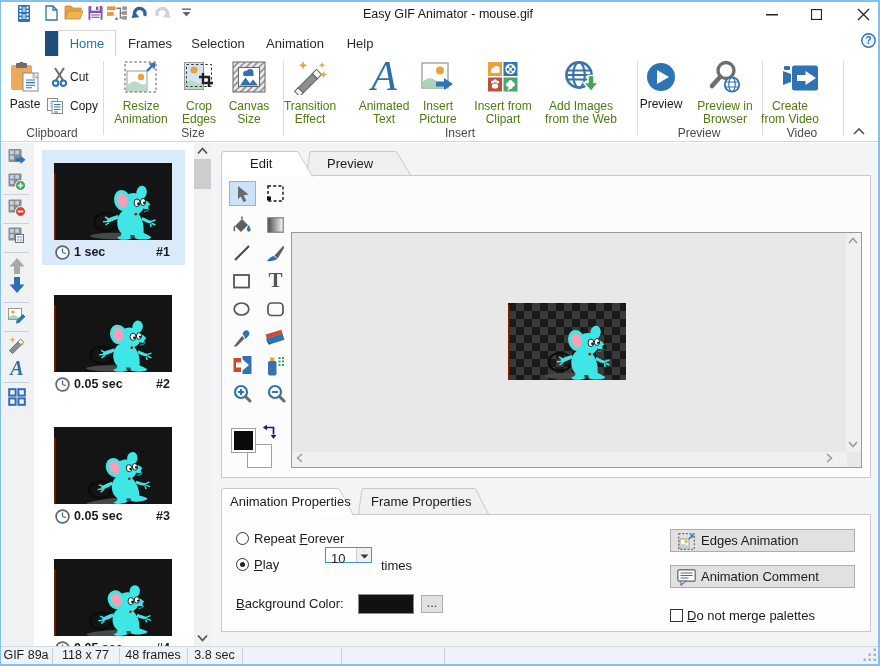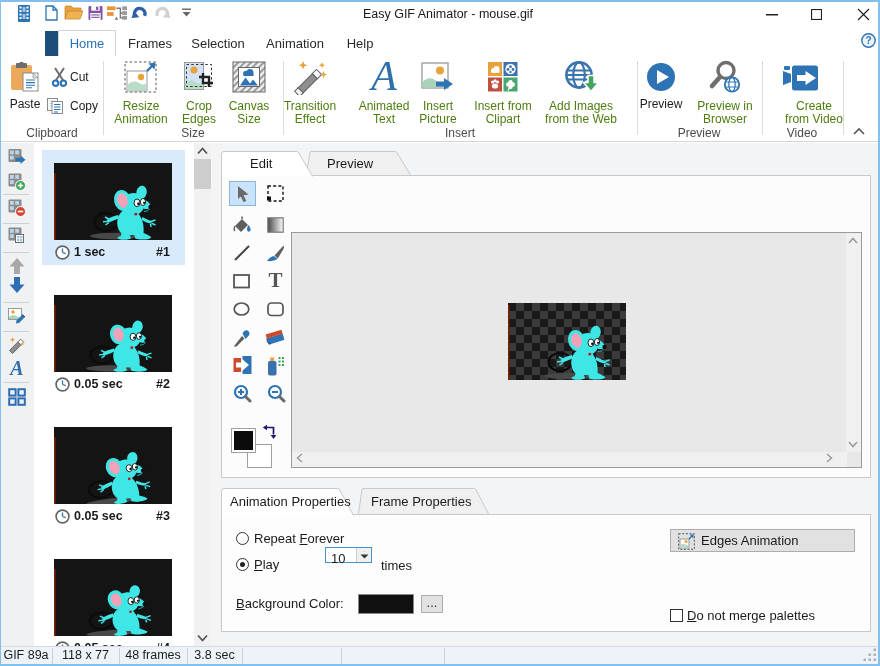--- a/index.html
+++ b/index.html
@@ -269,21 +269,21 @@
       </svg>
     <div class="blab abs" style="left:685px;top:41px;width:80px;text-align:center;">Preview in<br>Browser</div>
     <div class="glabel" style="left:659px;width:80px;">Preview</div>
     <div class="rsep" style="left:762px;"></div>
     <svg class="abs" style="left:781px;top:8px;" width="42" height="28" viewBox="0 0 42 28">
         <path d="M2 7 L10 10 V18 L2 21 Z" fill="#2e74b5"></path>
         <rect x="3" y="2" width="6" height="4" rx="1" fill="#2e74b5"></rect>
         <rect x="11" y="1.5" width="26" height="25" rx="2.5" fill="#2e74b5"></rect>
         <path d="M16 11 h8.5 v-4 l10.5 7 -10.5 7 v-4 h-8.5 z" fill="#fff"></path>
       </svg>
-    <div class="blab abs" style="left:764px;top:41px;width:92px;text-align:center;padding-left:8px;">Create<br>from Video</div>
+    <div class="blab abs" style="left:740px;top:41px;width:92px;text-align:center;padding-left:8px;">Create<br>from Video</div>
     <div class="glabel" style="left:762px;width:80px;">Video</div>
     <div class="rsep" style="left:843px;"></div>
     <svg class="abs" style="left:853px;top:71px;" width="12" height="8" viewBox="0 0 12 8">
         <path d="M1 7 L6 2 L11 7" fill="none" stroke="#555" stroke-width="1.6"></path>
       </svg>
   </div>
   <div id="main">
     <div id="lefttools">
       <svg class="lt" style="top:5px;" width="18" height="17" viewBox="0 0 18 17">
           <rect x="0.5" y="0.5" width="13" height="13" rx="1" fill="#8c8c8c"></rect>
@@ -607,20 +607,25 @@
         <div id="swatch"></div>
         <div id="dots">...</div>
         <div class="btn" id="btnresize" style="left:448px;top:14px;"><svg style="position:absolute;left:7px;top:3px;" width="17" height="17" viewBox="0 0 17 17">
               <rect x="0.7" y="0.7" width="15.6" height="15.6" fill="none" stroke="#555" stroke-dasharray="2 1.6"></rect>
               <rect x="2" y="6" width="9" height="9" fill="#fff" stroke="#9a9a9a"></rect>
               <path d="M2.5 12 C4.5 10 6.5 10.5 8 11.5 C9.5 12.5 10 12 10.5 11.8 V14.5 H2.5 Z" fill="#b8dcc6"></path>
               <circle cx="8" cy="8.5" r="1.6" fill="#e8a33d"></circle>
               <path d="M11 6 L14 3" stroke="#2e74b5" stroke-width="1.4"></path>
               <path d="M15.8 1.2 l-0.6 4 -3.4 -3.4 z" fill="#2e74b5"></path>
             </svg><span style="margin-left:30px;">Edges Animation</span></div>
+        <div class="btn" id="btncomment" style="left:448px;top:50px;"><svg style="position:absolute;left:6px;top:3px;" width="19" height="17" viewBox="0 0 19 17">
+              <rect x="0.8" y="0.8" width="17.4" height="11.4" rx="1.5" fill="#fff" stroke="#777" stroke-width="1.4"></rect>
+              <path d="M4 12 v4.2 L8.5 12 Z" fill="#fff" stroke="#777" stroke-width="1.2"></path>
+              <path d="M3.5 4 h12 M3.5 6.5 h12 M3.5 9 h8" stroke="#2e74b5" stroke-width="1.1"></path>
+            </svg><span style="margin-left:30px;">Animation Comment</span></div>
         <div id="chk"></div>
         <div style="position:absolute;left:465px;top:93px;"><u>D</u>o not merge palettes</div>
       </div>
     </div>
   </div>
   <div id="statusbar">
     <div class="sseg" style="left:0;width:52px;">GIF 89a</div>
     <div class="sseg" style="left:52px;width:67px;">118 x 77</div>
     <div class="sseg" style="left:119px;width:68px;">48 frames</div>
     <div class="sseg" style="left:187px;width:55px;">3.8 sec</div>

